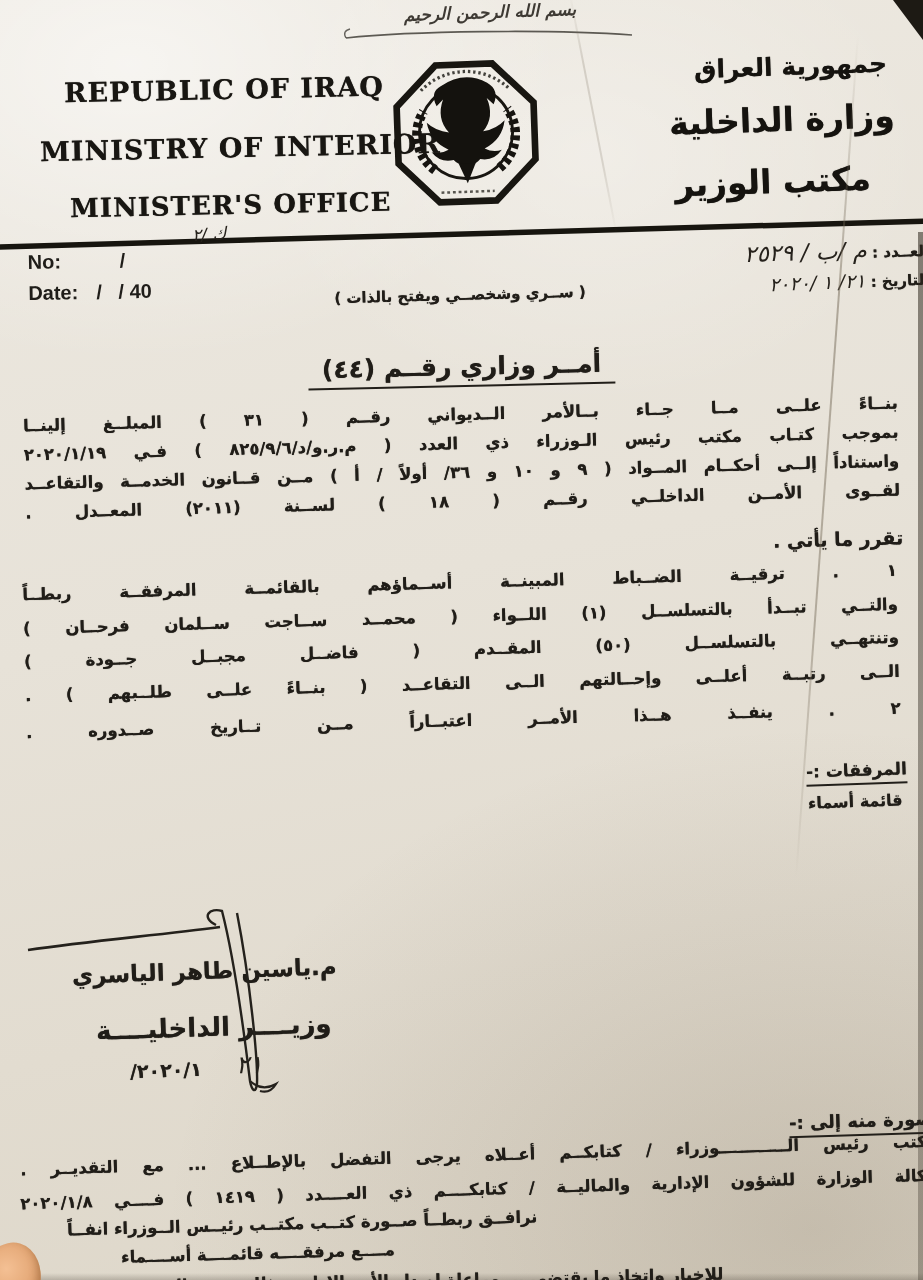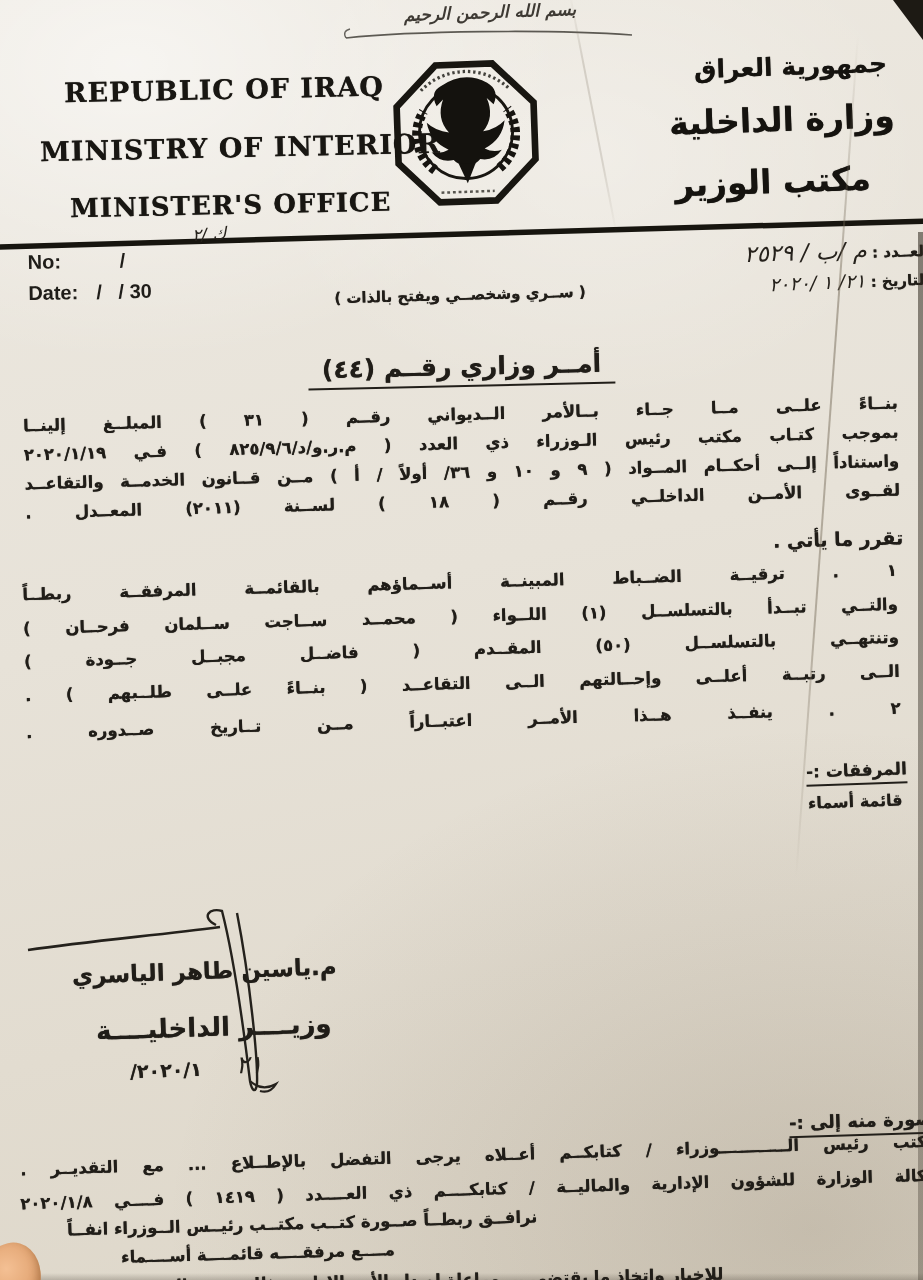--- a/index.html
+++ b/index.html
@@ -65,21 +65,21 @@
 
   <div class="abs hand" style="left:192px;top:224px;font-size:17px;transform:rotate(-4deg);">ك /٢</div>
 
   <div class="abs" style="left:28px;top:250px;font-family:'Liberation Sans','DejaVu Sans',sans-serif;font-weight:700;font-size:20px;transform:rotate(-1deg);">
     <div style="display:flex;">
       <span style="width:92px;">No:</span>
       <span style="white-space:pre;">/</span>
     </div>
     <div style="display:flex;margin-top:8px;">
       <span style="width:68px;">Date:</span>
-      <span style="white-space:pre;">/   / 30</span>
+      <span style="white-space:pre;">/   / 40</span>
     </div>
   </div>
 
   <div class="abs ar nowrap" style="right:-6px;top:238px;font-size:15px;transform:rotate(-2deg);">
     <span class="ink">العــدد : </span><span class="hand" style="font-size:23px;letter-spacing:2px;">م /ب / ٢٥٢٩</span>
   </div>
   <div class="abs ar nowrap" style="right:-6px;top:270px;font-size:15px;transform:rotate(-2.5deg);">
     <span class="ink">التاريخ : </span><span class="hand" style="font-size:19px;letter-spacing:1px;">٢١/ ١ /٢٠٢٠</span>
   </div>
 

